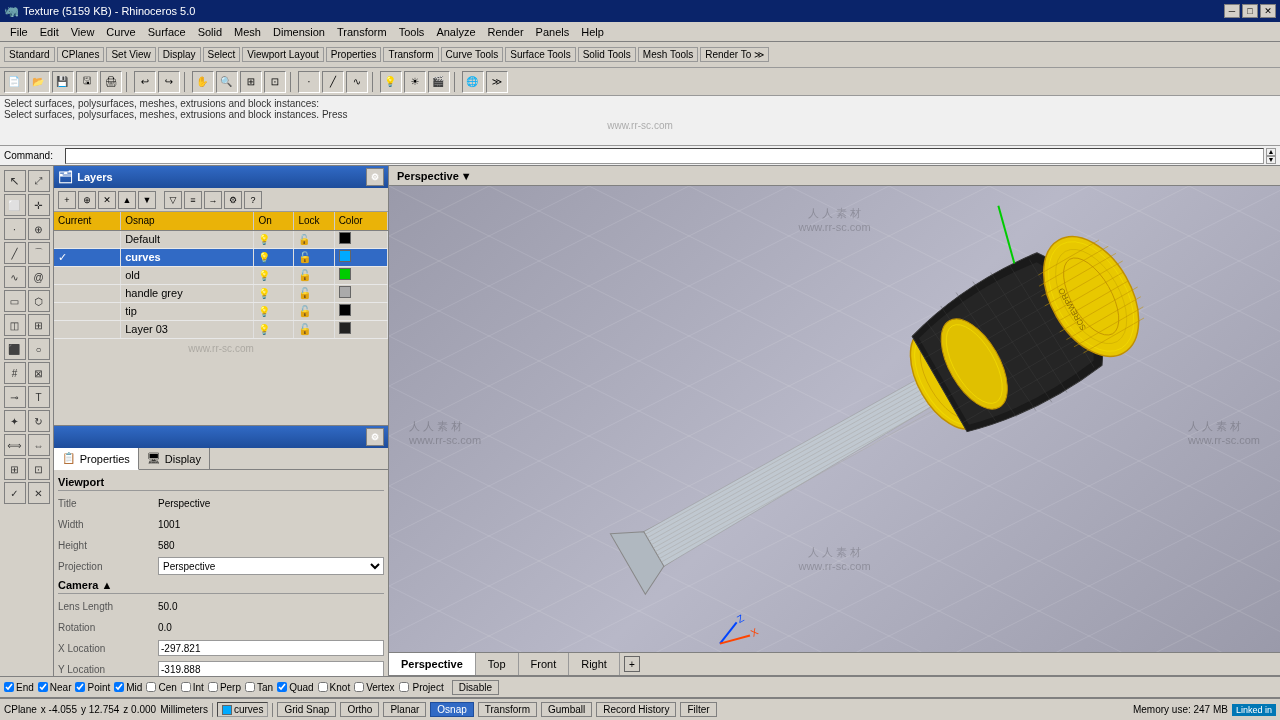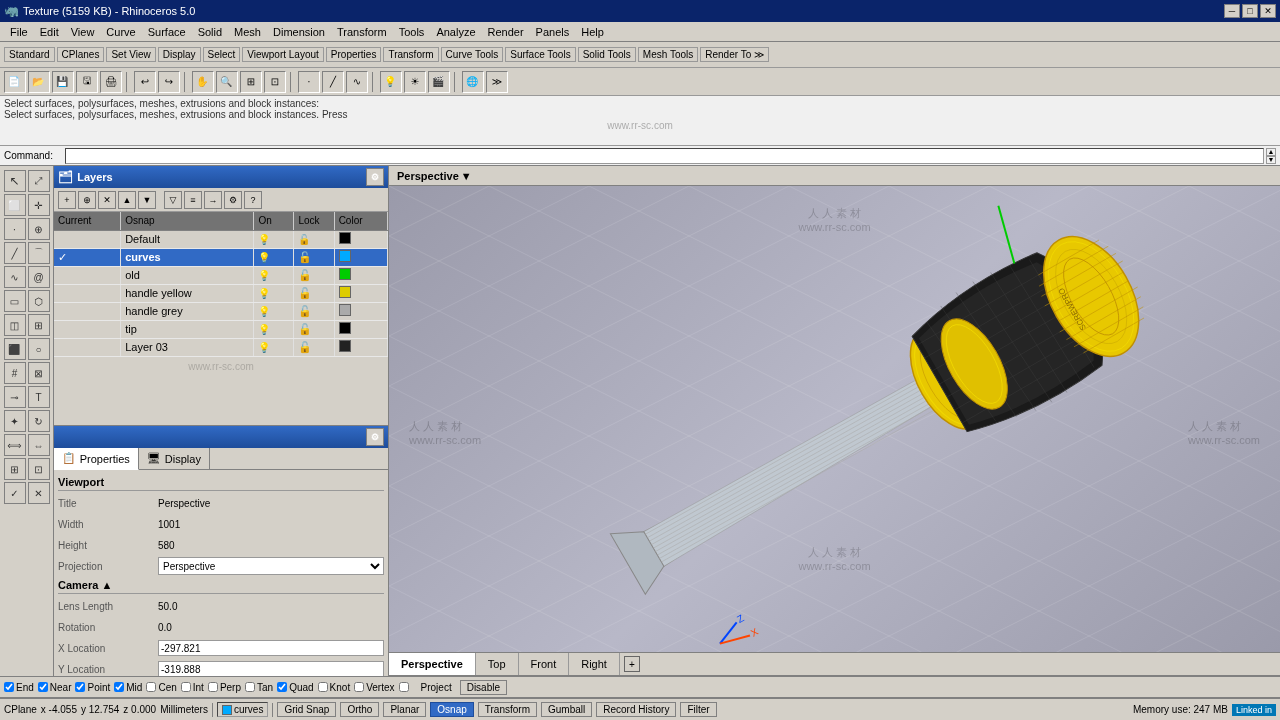--- a/index.html
+++ b/index.html
@@ -170,21 +170,21 @@
     }
     .panel-tb-btn {
       width: 18px; height: 18px;
       background: #d4d0c8;
       border: 1px solid #808080;
       display: flex; align-items: center; justify-content: center;
       font-size: 9px; cursor: pointer;
     }
     .layers-table { width: 100%; border-collapse: collapse; }
     .layers-table th {
-      background: #737373;
+      background: #eab308;
       border-bottom: 1px solid #808080;
       border-right: 1px solid #ccc;
       padding: 1px 4px;
       font-size: 10px;
       text-align: left;
       font-weight: normal;
       height: 18px;
     }
     .layers-table td {
       border-bottom: 1px solid #e8e8e8;
@@ -598,27 +598,20 @@
               </tr>
               <tr>
                 <td></td>
                 <td>old</td>
                 <td><span class="bulb-icon">💡</span></td>
                 <td><span>🔓</span></td>
                 <td><span class="color-swatch" style="background:#00cc00;"></span></td>
               </tr>
               <tr>
                 <td></td>
-                <td>handle yellow</td>
-                <td><span class="bulb-icon">💡</span></td>
-                <td><span>🔓</span></td>
-                <td><span class="color-swatch" style="background:#ddcc00;"></span></td>
-              </tr>
-              <tr>
-                <td></td>
                 <td>handle grey</td>
                 <td><span class="bulb-icon">💡</span></td>
                 <td><span>🔓</span></td>
                 <td><span class="color-swatch" style="background:#aaaaaa;"></span></td>
               </tr>
               <tr>
                 <td></td>
                 <td>tip</td>
                 <td><span class="bulb-icon">💡</span></td>
                 <td><span>🔓</span></td>
@@ -904,21 +897,21 @@
       <span>Quad</span>
     </label>
     <label style="display:flex; align-items:center; gap:2px;">
       <input type="checkbox" style="width: 10px; height: 10px;">
       <span>Knot</span>
     </label>
     <label style="display:flex; align-items:center; gap:2px;">
       <input type="checkbox" style="width: 10px; height: 10px;">
       <span>Vertex</span>
     </label>
-    <label style="display:flex; align-items:center; gap:12px;">
+    <label style="display:flex; align-items:center; gap:4px;">
       <input type="checkbox" style="width: 10px; height: 10px;">
       <span>Project</span>
     </label>
     <button style="padding:1px 6px; background:#d4d0c8; border:1px solid #808080; font-size:10px; margin-left:4px;">Disable</button>
   </div>
 
   <div id="status-bar" style="height:22px; background:#d4d0c8; display:flex; align-items:center; padding:8px 4px; gap:4px; font-size:10px; border-top:1px solid #808080;">
     <span>CPlane</span>
     <span>x -4.055</span>
     <span>y 12.754</span>

